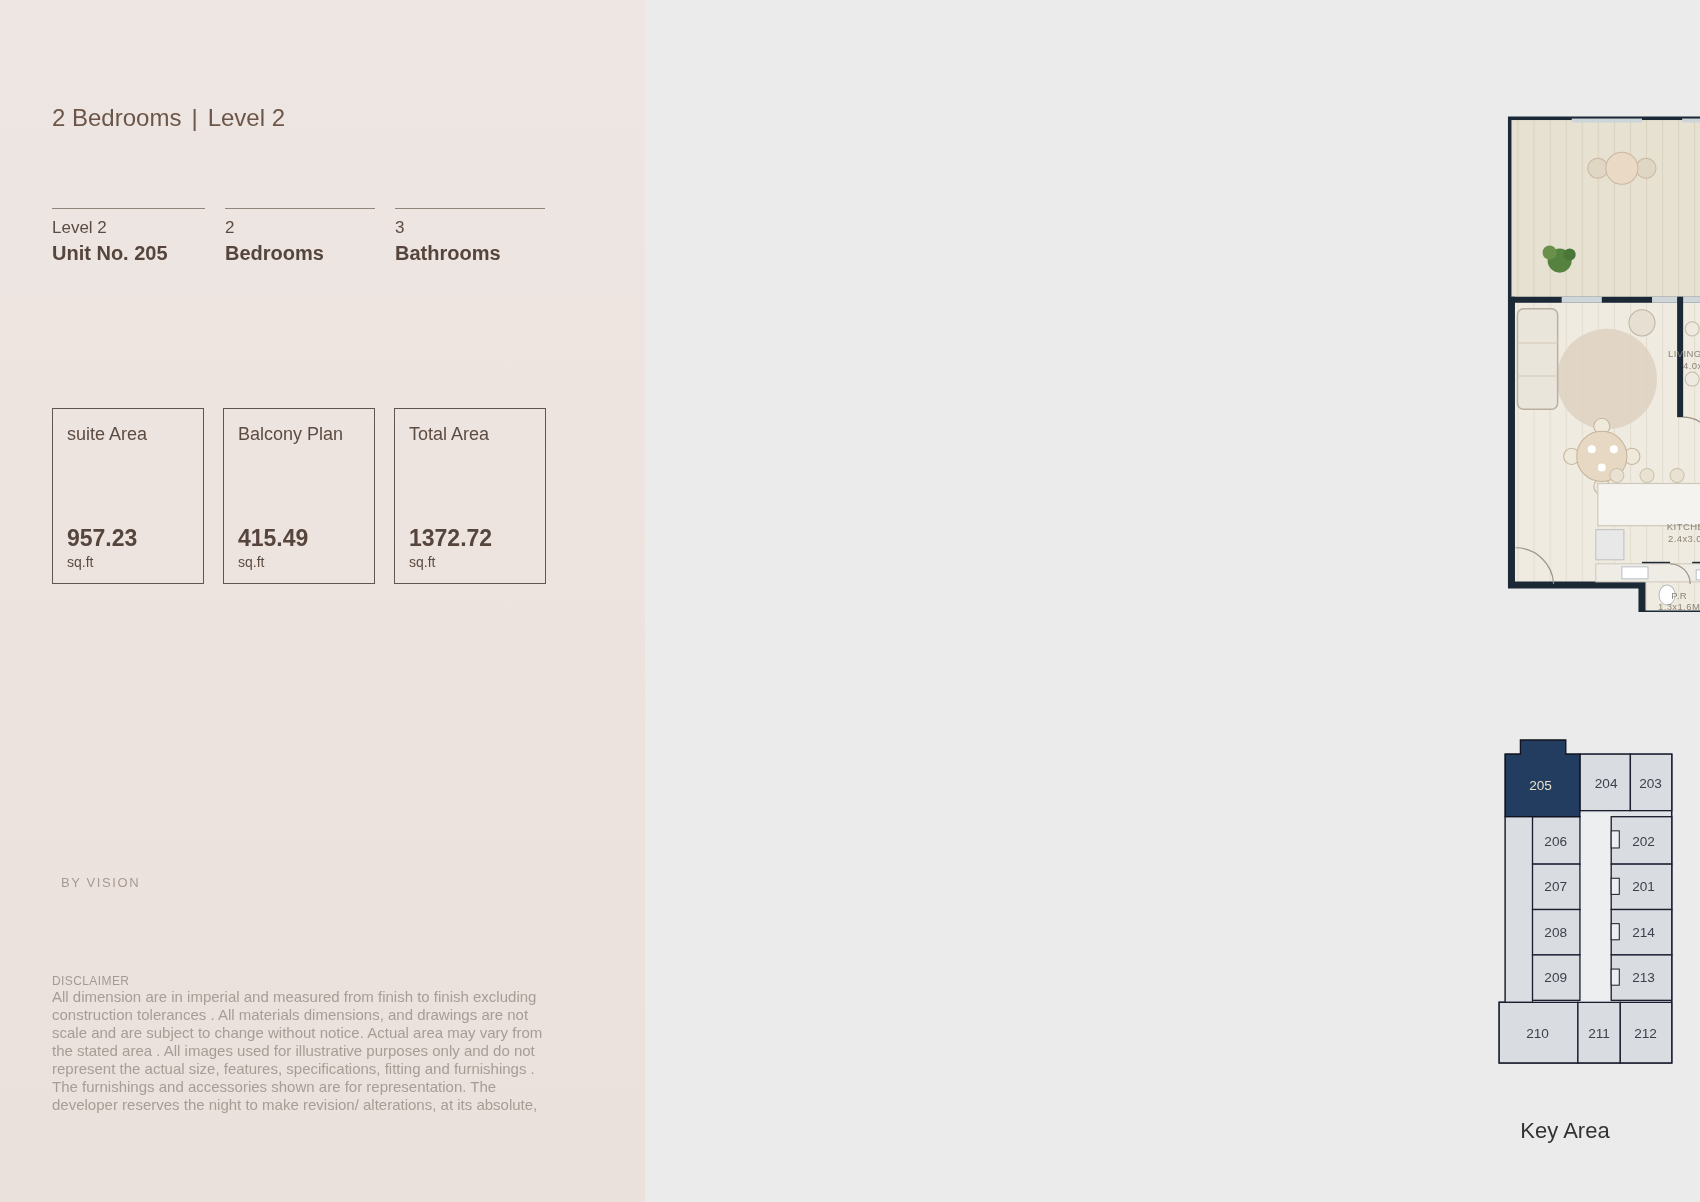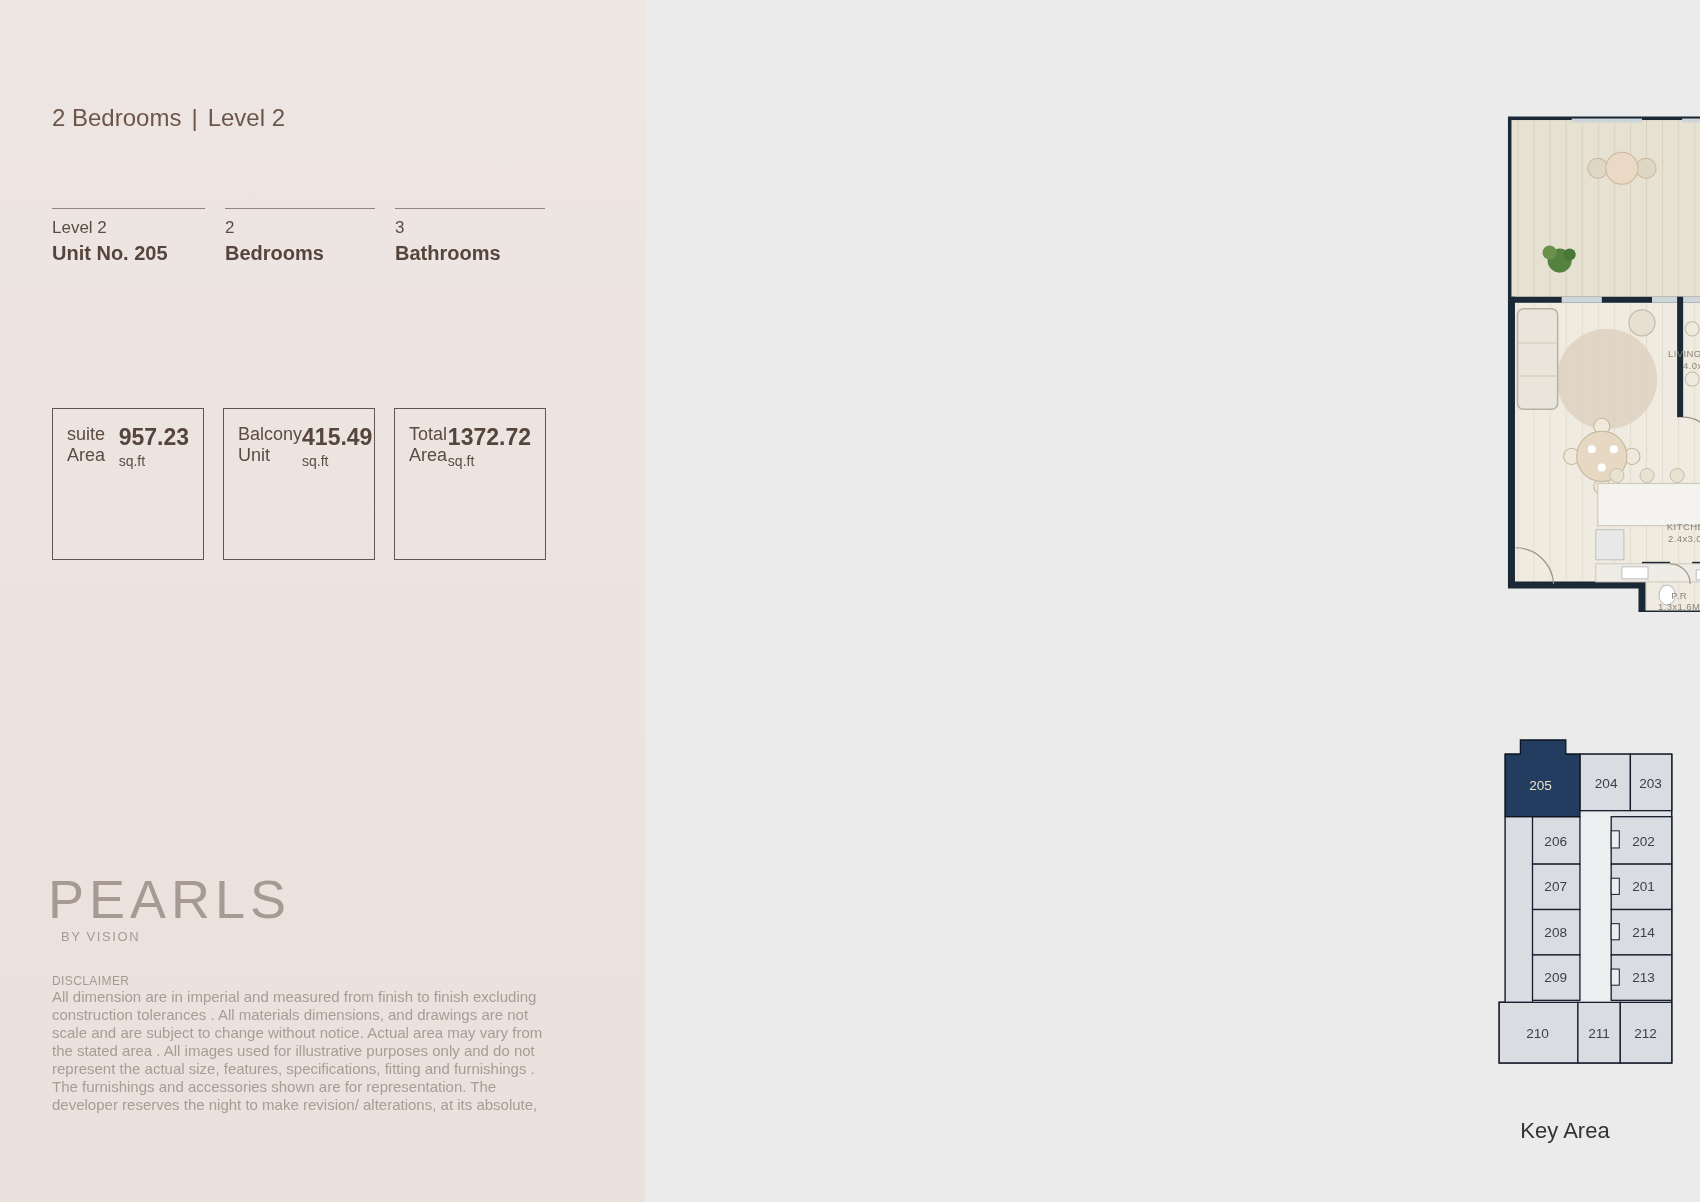--- a/index.html
+++ b/index.html
@@ -14,22 +14,22 @@
 
   .info-row{position:absolute;left:52px;top:208px;display:flex;}
   .info-col{border-top:1px solid #90847b;padding-top:9px;}
   .info-col.c1{width:153px;margin-right:20px;}
   .info-col.c2{width:150px;margin-right:20px;}
   .info-col.c3{width:150px;}
   .info-line1{font-size:17px;color:#5d4c42;}
   .info-line2{font-size:20px;font-weight:700;color:#55453c;margin-top:4px;}
 
   .area-row{position:absolute;left:52px;top:408px;display:flex;}
-  .area-box{width:152px;height:152px;border:1px solid #60564e;box-sizing:border-box;
-    padding:15px 14px 13px 14px;margin-right:19px;display:flex;flex-direction:row;justify-content:space-between;}
+  .area-box{width:152px;height:176px;border:1px solid #60564e;box-sizing:border-box;
+    padding:15px 14px 13px 14px;margin-right:19px;display:flex;flex-direction:column;justify-content:space-between;}
   .area-label{font-size:18px;color:#5d4c42;font-weight:500;}
   .area-value{font-size:23px;font-weight:700;color:#55453c;}
   .area-unit{font-size:14px;color:#5d4c42;margin-top:2px;}
 
   .brand{position:absolute;left:48px;top:872px;color:#a79a92;}
   .brand-name{font-size:54px;font-weight:400;letter-spacing:5px;line-height:1;}
   .brand-tagline{font-size:13px;letter-spacing:1.6px;margin-top:3px;margin-left:13px;}
 
   .disclaimer{position:absolute;left:52px;top:974px;width:512px;color:#a79d95;}
   .disclaimer-heading{font-size:12px;letter-spacing:.4px;color:#a59a92;}
@@ -72,37 +72,36 @@
 
     <div class="area-row">
       <div class="area-box">
         <div class="area-label">suite Area</div>
         <div>
           <div class="area-value">957.23</div>
           <div class="area-unit">sq.ft</div>
         </div>
       </div>
       <div class="area-box">
-        <div class="area-label">Balcony Unit</div>
+        <div class="area-label">Balcony Plan</div>
         <div>
           <div class="area-value">415.49</div>
           <div class="area-unit">sq.ft</div>
         </div>
       </div>
       <div class="area-box">
         <div class="area-label">Total Area</div>
         <div>
           <div class="area-value">1372.72</div>
           <div class="area-unit">sq.ft</div>
         </div>
       </div>
     </div>
 
     <div class="brand">
-      <div class="brand-name">PEARLS</div>
       <div class="brand-tagline">BY VISION</div>
     </div>
 
     <div class="disclaimer">
       <div class="disclaimer-heading">DISCLAIMER</div>
       <p class="disclaimer-body">All dimension are in imperial and measured from finish to finish excluding construction tolerances . All materials dimensions, and drawings are not scale and are subject to change without notice. Actual area may vary from the stated area . All images used for illustrative purposes only and do not represent the actual size, features, specifications, fitting and furnishings . The furnishings and accessories shown are for representation. The developer reserves the night to make revision/ alterations, at its absolute,</p>
     </div>
   </aside>
 
   <main class="right-panel">

